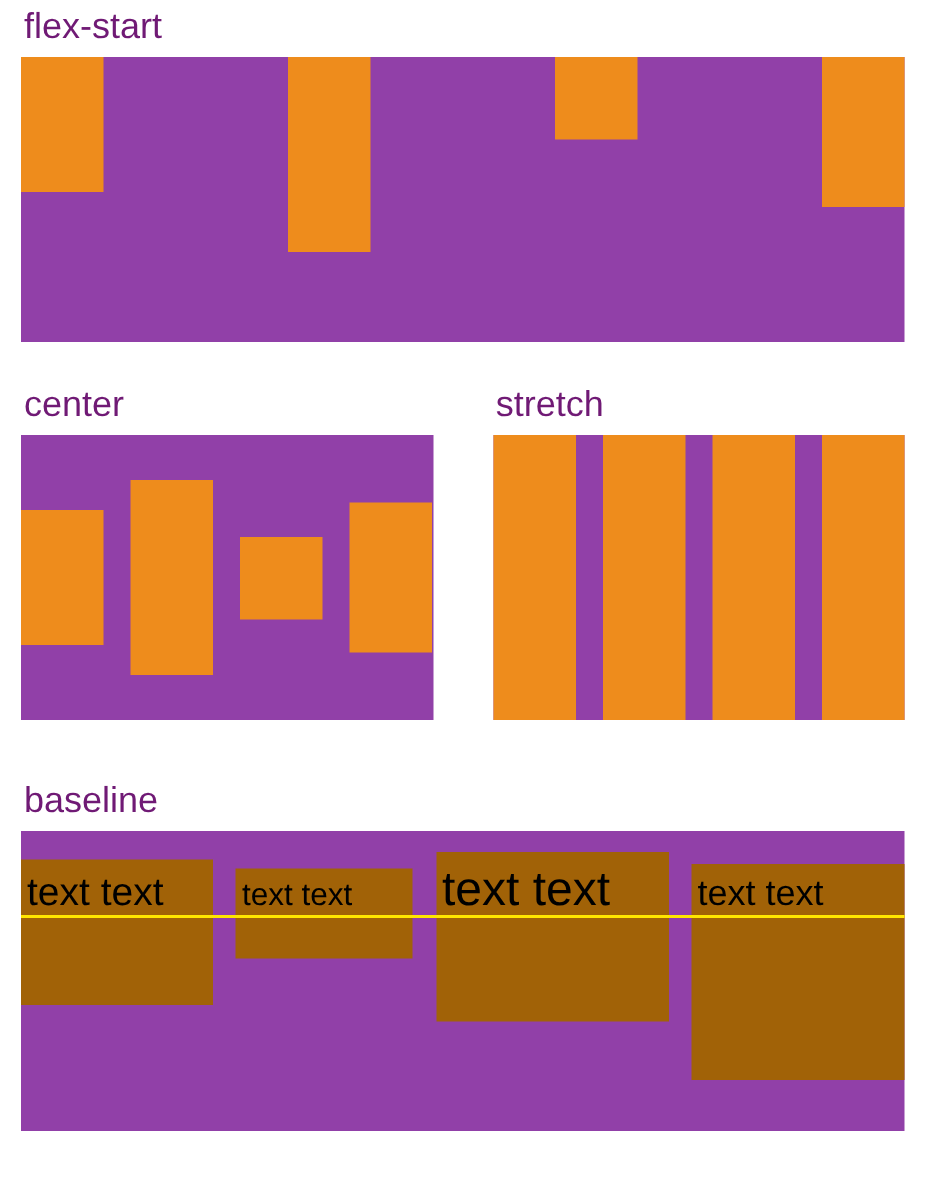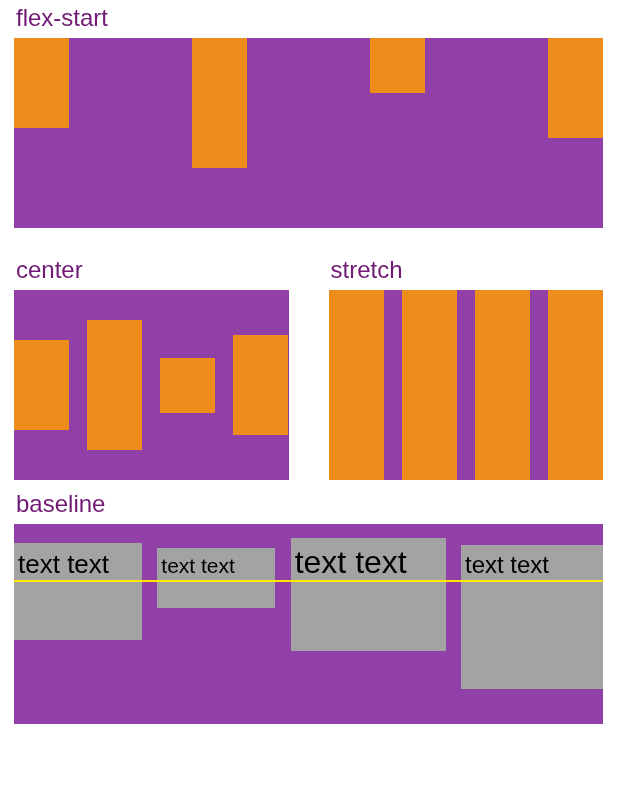--- a/index.html
+++ b/index.html
@@ -52,39 +52,39 @@
     background: #9140a8;
     width: 100%;
     height: 200px;
     display: flex;
     align-items: baseline;
     justify-content: space-between;
     position: relative;
     padding-top: 14px;
   }
   .wide-stage .box {
-    background: #a3a3a3;
+    background: #a16207;
     color: #000;
     display: block;
   }
   .baseline-line {
     position: absolute;
     left: 0; right: 0;
     height: 2px;
     background: #ffe600;
     z-index: 5;
   }
   .bt { font-weight: 400; }
   .f1 { font-size: 26px; padding: 6px 4px 60px 4px; width: 128px; }
   .f2 { font-size: 21px; padding: 6px 4px 30px 4px; width: 118px; }
   .f3 { font-size: 32px; padding: 6px 4px 70px 4px; width: 155px; }
   .f4 { font-size: 24px; padding: 6px 4px 110px 4px; width: 142px; }
 
   .row2 { margin-top: 24px; gap: 40px; }
-  .row3 { margin-top: 6px; }
+  .row3 { margin-top: 36px; }
 </style>
 </head>
 <body>
 
 <div class="row">
   <div class="cell">
     <div class="label">flex-start</div>
     <div class="stage flex-start">
       <div class="box h1"></div>
       <div class="box h2"></div>

